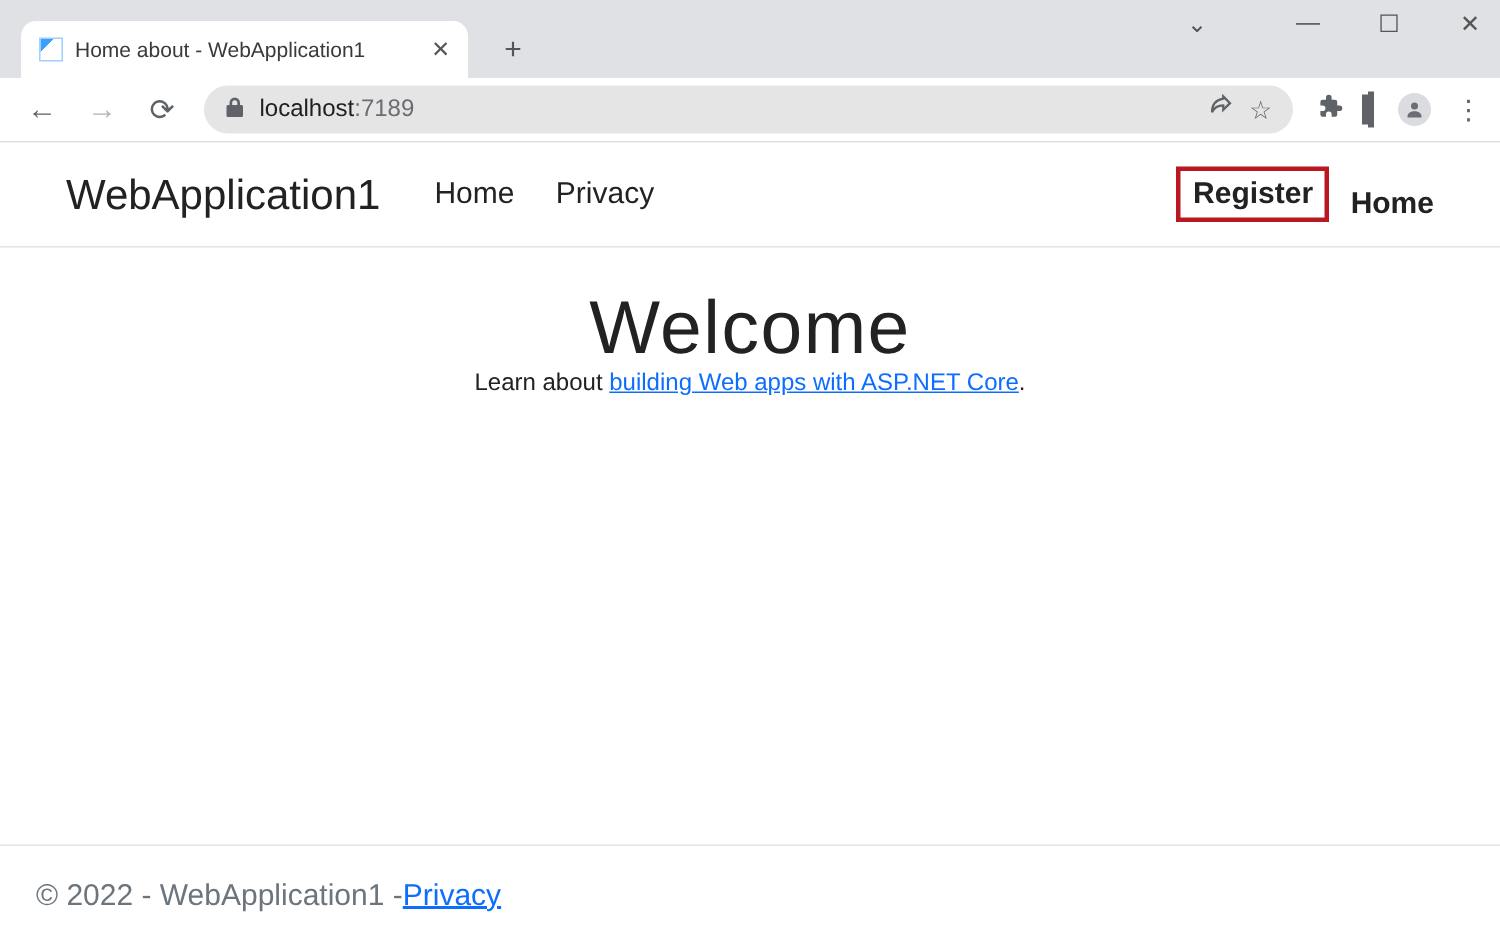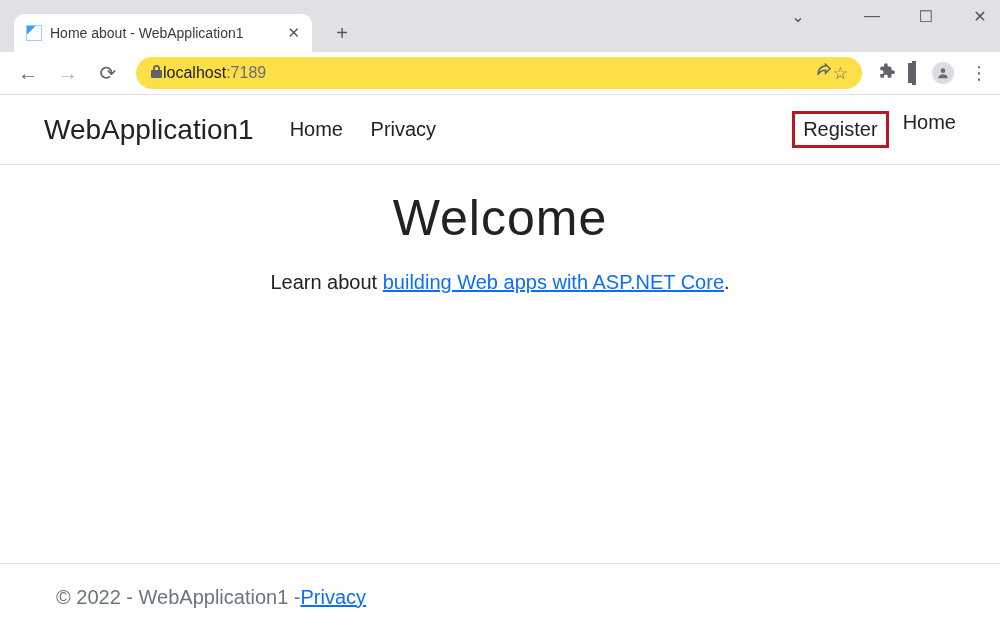--- a/index.html
+++ b/index.html
@@ -14,48 +14,48 @@
   .tabstrip { position: absolute; top: 14px; left: 14px; display: flex; align-items: center; }
   .tab { background: #fff; height: 38px; width: 298px; border-radius: 10px 10px 0 0; display: flex; align-items: center; padding: 0 12px; font-size: 14px; color: #3a3a3a; }
   .tab .favicon { width: 16px; height: 16px; margin-right: 8px; background: linear-gradient(135deg,#3aa0ff 0 30%, #fff 30% 100%); border: 1px solid #9ecfff; }
   .tab .title { flex: 1; white-space: nowrap; overflow: hidden; text-overflow: ellipsis; }
   .tab .close { color: #555; font-size: 15px; }
   .newtab { width: 32px; height: 32px; margin-left: 14px; display: flex; align-items: center; justify-content: center; color: #555; font-size: 20px; }
 
   .addrbar { position: absolute; top: 52px; left: 0; right: 0; height: 43px; background: #fff; display: flex; align-items: center; padding: 0 12px 0 16px; gap: 16px; border-bottom: 1px solid #dfe1e5; }
   .nav-ico { width: 24px; text-align: center; font-size: 20px; color: #5f6368; }
   .nav-ico.dis { color: #b0b3b8; }
-  .urlbox { flex: 1; height: 32px; background: #fde047; border-radius: 16px; display: flex; align-items: center; padding: 0 14px; color: #5f6368; font-size: 16px; }
+  .urlbox { flex: 1; height: 32px; background: #e5e5e5; border-radius: 16px; display: flex; align-items: center; padding: 0 14px; color: #5f6368; font-size: 16px; gap: 10px; }
   .lock { font-size: 14px; color: #5f6368; }
   .url-host { color: #202124; }
   .url-rest { color: #6a6d72; }
   .url-spacer { flex: 1; }
   .url-ico { font-size: 17px; color: #5f6368; }
   .rt-icons { display: flex; align-items: center; gap: 16px; }
   .rt-icons span { font-size: 18px; color: #5f6368; }
   .avatar-ico { width: 22px; height: 22px; border-radius: 50%; background: #dadce0; display: flex; align-items: center; justify-content: center; }
   .panel-ico { width: 16px; height: 16px; border: 2px solid #5f6368; position: relative; }
   .panel-ico::after { content:""; position:absolute; right:0; top:0; bottom:0; width:6px; background:#5f6368; }
 
   
   .page { height: 536px; display: flex; flex-direction: column; }
   .sitebar { height: 70px; display: flex; align-items: center; padding: 0 44px; border-bottom: 1px solid #e3e3e3; font-size: 20px; color: #222; }
   .brand { font-size: 28px; color: #222; margin-right: 36px; }
   .navlinks a { color: #222; text-decoration: none; margin-right: 22px; font-size: 20px; text-align: center; }
   .sitebar-spacer { flex: 1; }
-  .auth { display: flex; align-items: flex-start; gap: 14px; }
+  .auth { display: flex; align-items: flex-end; gap: 14px; font-weight: bold; }
   .auth a { color: #222; text-decoration: none; font-size: 20px; }
   .register-hl { border: 3px solid #b91820; padding: 4px 8px; }
 
   .main { flex: 1; text-align: center; padding-top: 24px; }
   .welcome { font-size: 50px; font-weight: 300; color: #222; letter-spacing: 1px; }
-  .lead { margin-top: 24px; font-size: 20px; color: #222; }
+  .lead { font-size: 16px; color: #222; }
   .lead a { color: #0d6efd; text-decoration: underline; }
 
-  .footer { height: 68px; border-top: 1px solid #e3e3e3; display: flex; align-items: center; padding: 0 56px; font-size: 20px; color: #6c757d; }
+  .footer { height: 68px; border-top: 1px solid #e3e3e3; display: flex; align-items: center; padding: 0 24px; font-size: 20px; color: #6c757d; }
   .footer a { color: #0d6efd; text-decoration: underline; }
 </style>
 </head>
 <body>
 
 <div class="chrome">
 
   <div class="window-controls">
     <span class="chevron">⌄</span>
     <span>—</span>

